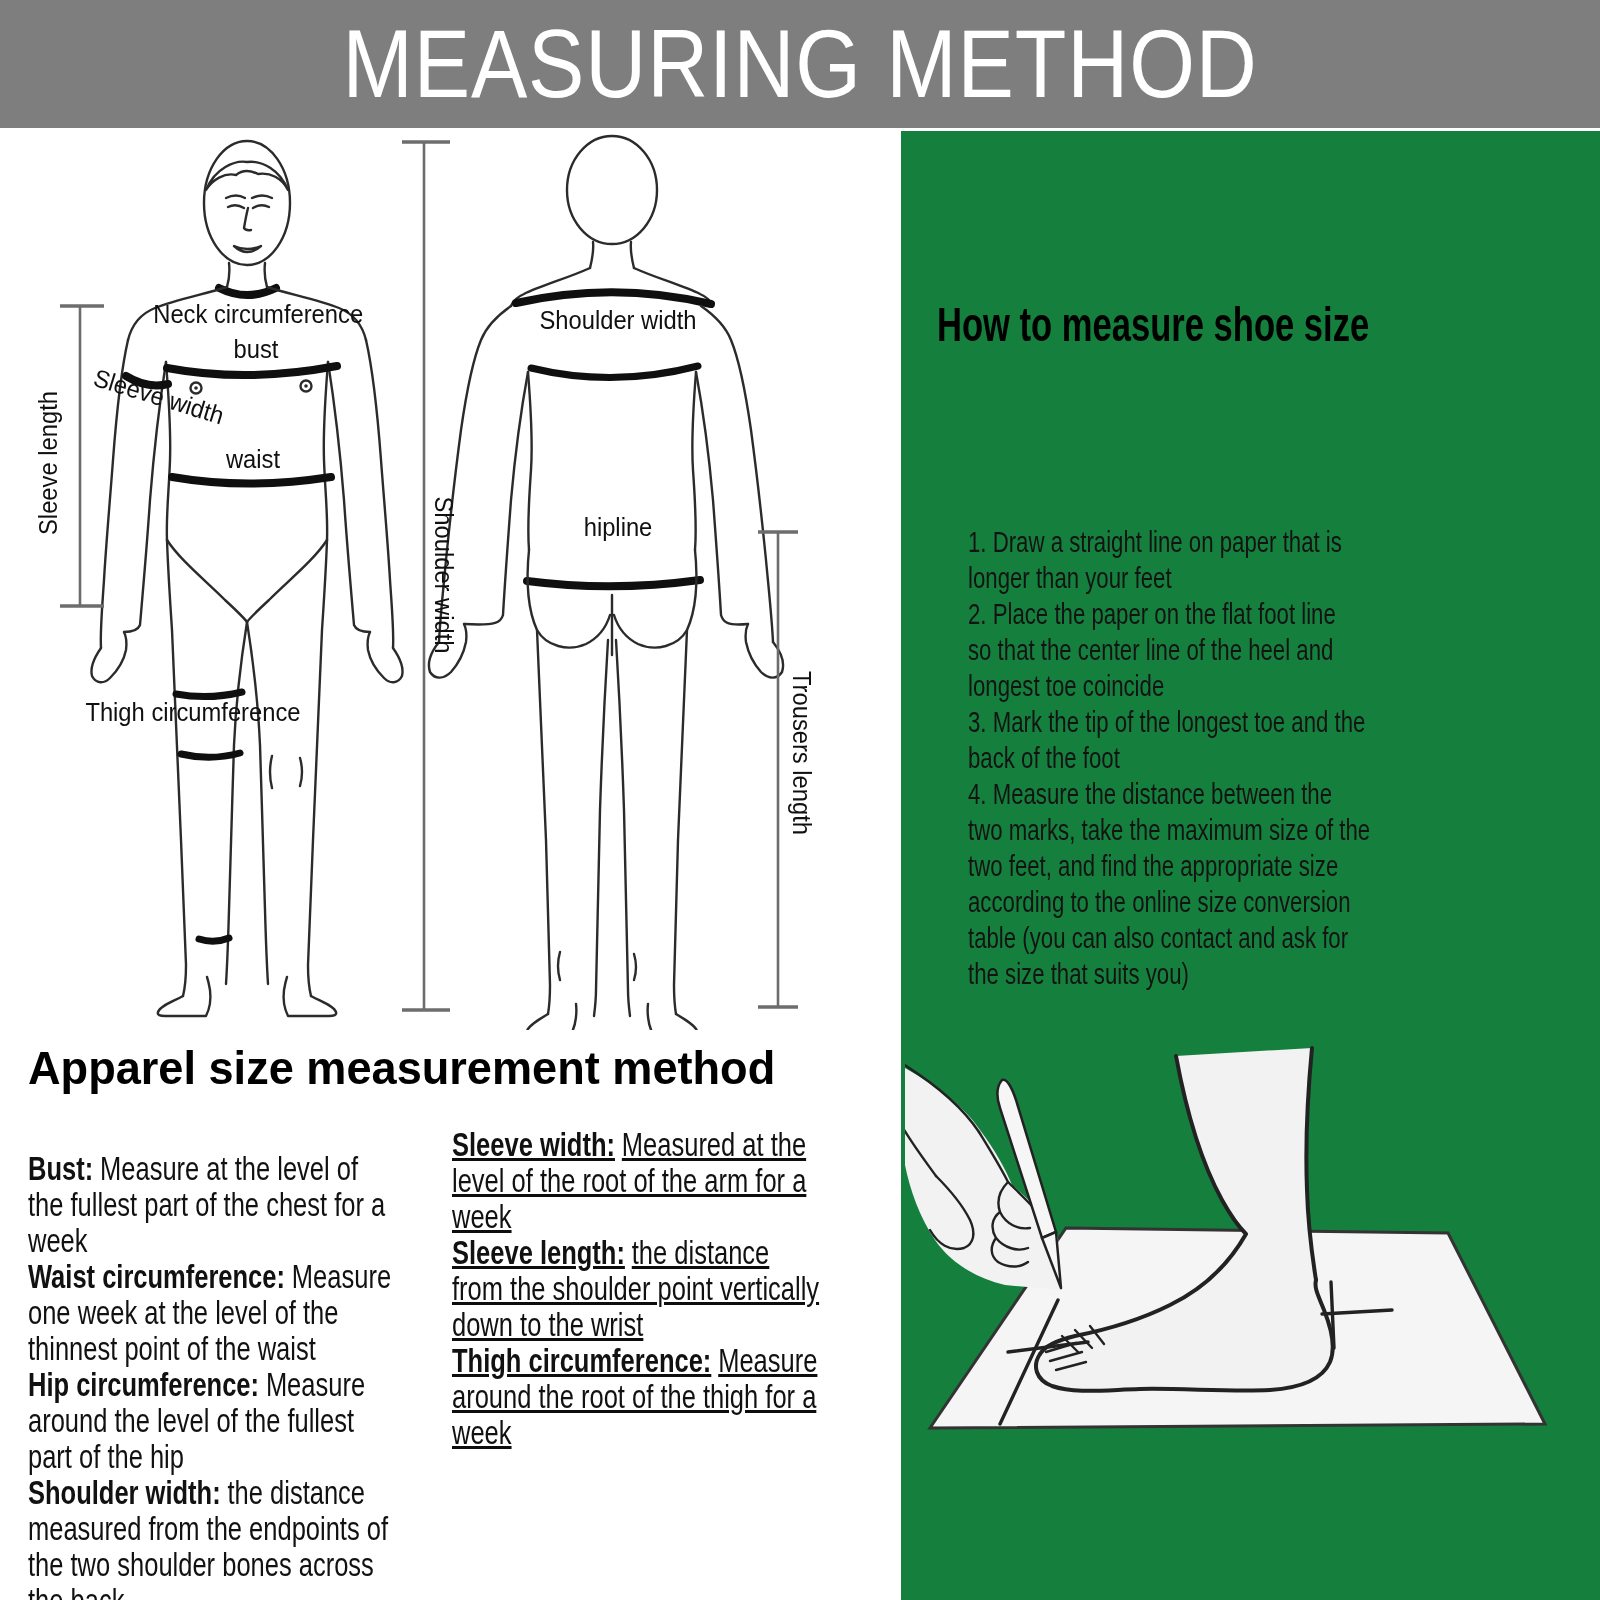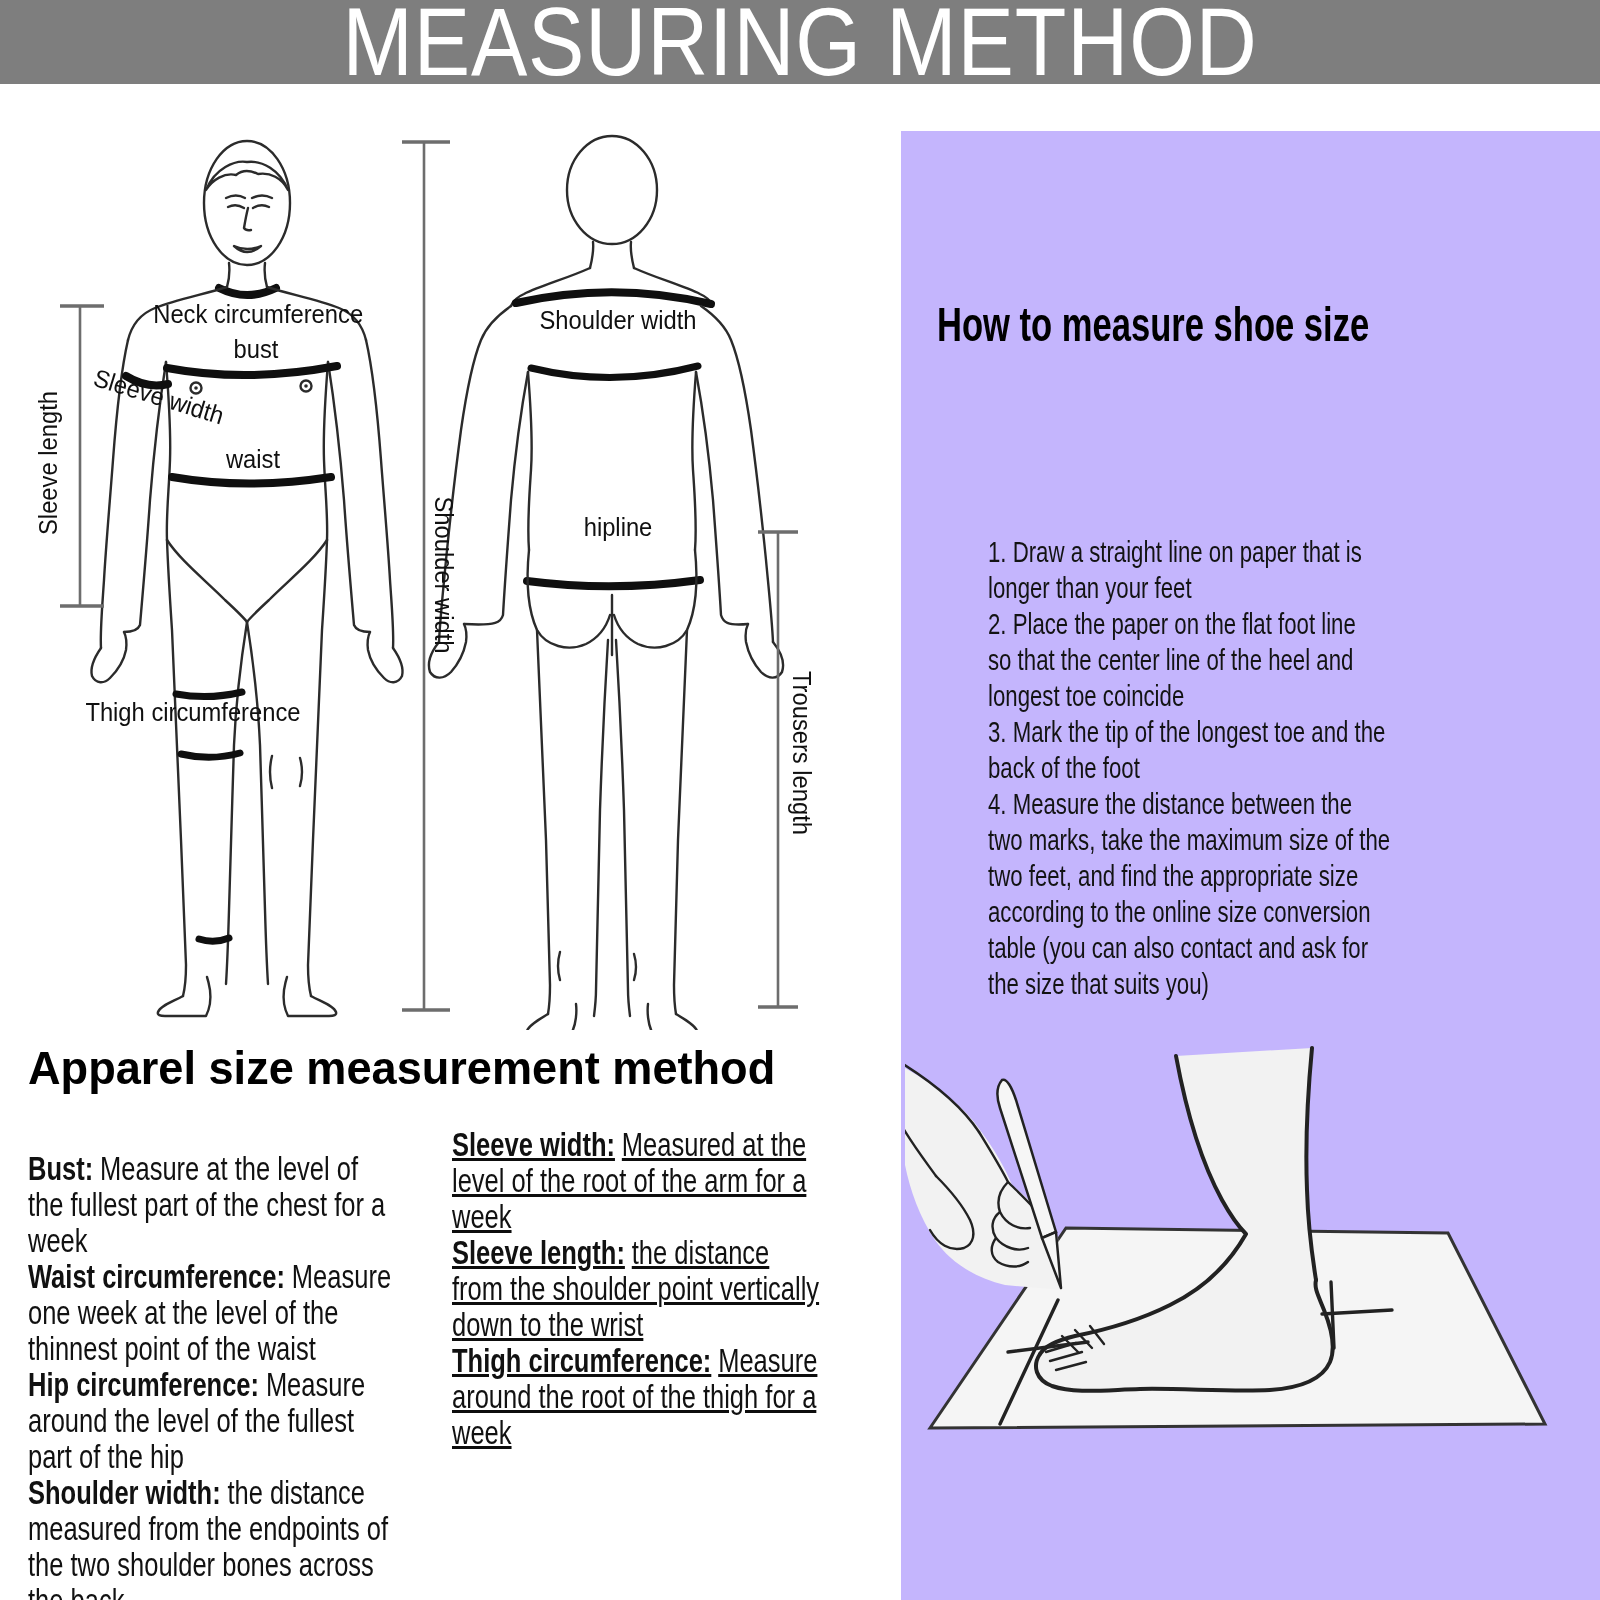--- a/index.html
+++ b/index.html
@@ -1,20 +1,20 @@
 <!DOCTYPE html>
 <html><head>
 <meta charset="utf-8">
 <style>
   html,body{margin:0;padding:0;}
   body{width:1600px;height:1600px;position:relative;overflow:hidden;background:#ffffff;
        font-family:"Liberation Sans", sans-serif;color:#0d0d0d;}
 
   
-  .topbar{position:absolute;left:0;top:0;width:1600px;height:84px;background:#7e7e7e;
+  .topbar{position:absolute;left:0;top:0;width:1600px;height:128px;background:#7e7e7e;
           display:flex;align-items:center;justify-content:center;}
   .topbar .title{color:#ffffff;font-size:96px;line-height:1;transform:scaleX(.88);
                  transform-origin:center;white-space:nowrap;letter-spacing:1px;}
 
   
   .lbl{position:absolute;font-size:25px;color:#101010;text-align:center;
        transform:scaleX(.95);transform-origin:center;white-space:nowrap;}
   .lbl.rot-ccw{transform:rotate(-90deg) scaleX(.95);}
   .lbl.rot-cw{transform:rotate(90deg) scaleX(.95);}
   .lbl.tilt{transform:rotate(17deg) scaleX(.95);}
@@ -23,28 +23,28 @@
   .apparel-title{position:absolute;left:28px;top:1040px;font-size:47px;font-weight:bold;
                  white-space:nowrap;transform:scaleX(.96);transform-origin:0 0;color:#000;}
   .col{position:absolute;top:1126px;}
   .col1{left:28px;margin-top:24px;}
   .col2{left:452px;text-decoration:underline;}
   .ln{white-space:nowrap;font-size:34px;line-height:36px;height:36px;
       transform:scaleX(.75);transform-origin:0 50%;color:#111;}
   .ln b{margin-right:.27em;}
 
   
-  .shoe-panel{position:absolute;left:901px;top:131px;width:699px;height:1469px;background:#c4b5fd;}
+  .shoe-panel{position:absolute;left:901px;top:131px;width:699px;height:1469px;background:#15803d;}
   .shoe-title{position:absolute;left:36px;top:166px;font-size:48px;font-weight:bold;
               white-space:nowrap;transform:scaleX(.72);transform-origin:0 0;color:#000;}
   .pln{white-space:nowrap;font-size:30px;line-height:36px;height:36px;
        transform:scaleX(.74);transform-origin:0 50%;color:#131313;}
   .intro{position:absolute;left:67px;top:252px;}
   .intro .pln{font-weight:bold;line-height:35px;height:35px;}
-  .steps{position:absolute;left:67px;top:403px;margin-left:20px;}
+  .steps{position:absolute;left:67px;top:393px;}
 
   svg{position:absolute;}
   .stroke{fill:none;stroke:#2b2b2b;stroke-width:2.4;stroke-linecap:round;stroke-linejoin:round;}
   .band{fill:none;stroke:#0f0f0f;stroke-width:8;stroke-linecap:round;}
   .band7{fill:none;stroke:#0f0f0f;stroke-width:7;stroke-linecap:round;}
   .meas{fill:none;stroke:#6d6d6d;stroke-width:2.6;}
   .measbar{fill:none;stroke:#6d6d6d;stroke-width:3.4;}
   .foot-stroke{fill:none;stroke:#222;stroke-width:4;stroke-linecap:round;stroke-linejoin:round;}
   .foot-thin{fill:none;stroke:#222;stroke-width:2.4;stroke-linecap:round;}
   .mark{fill:none;stroke:#222;stroke-width:3.4;stroke-linecap:round;}

